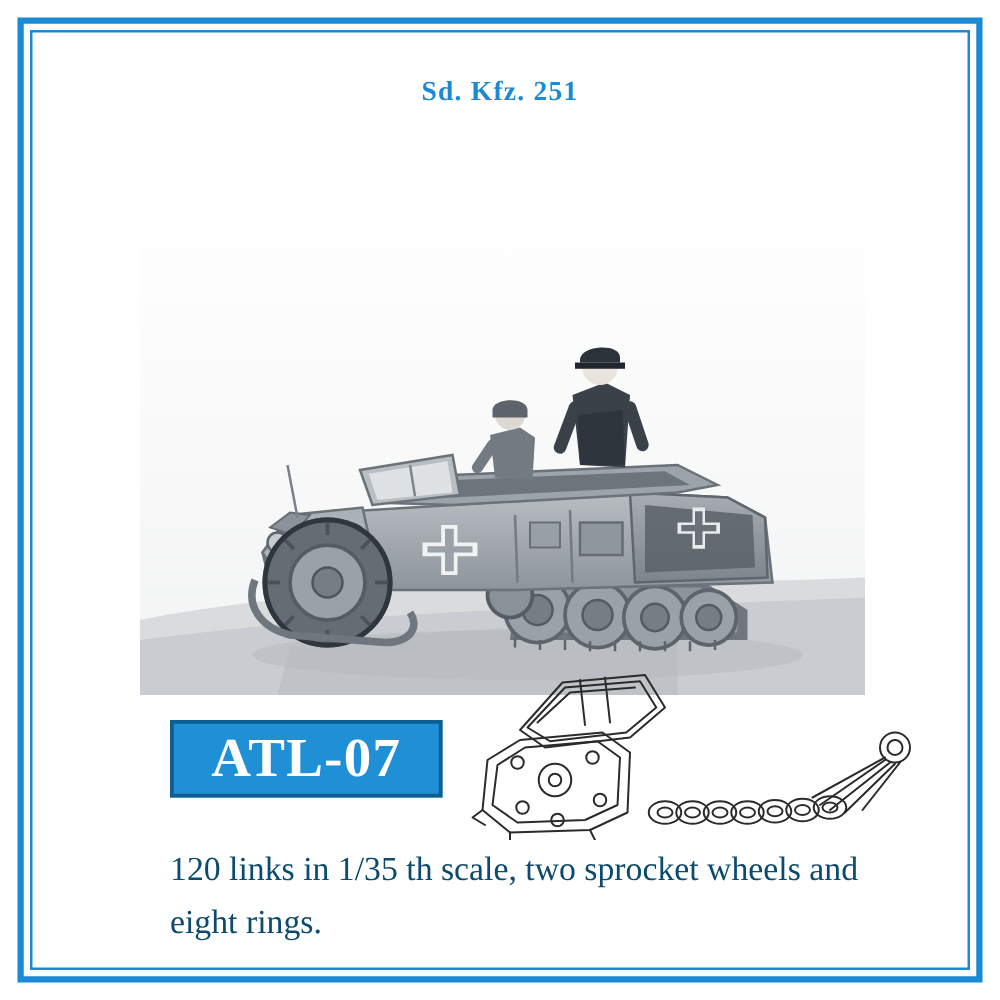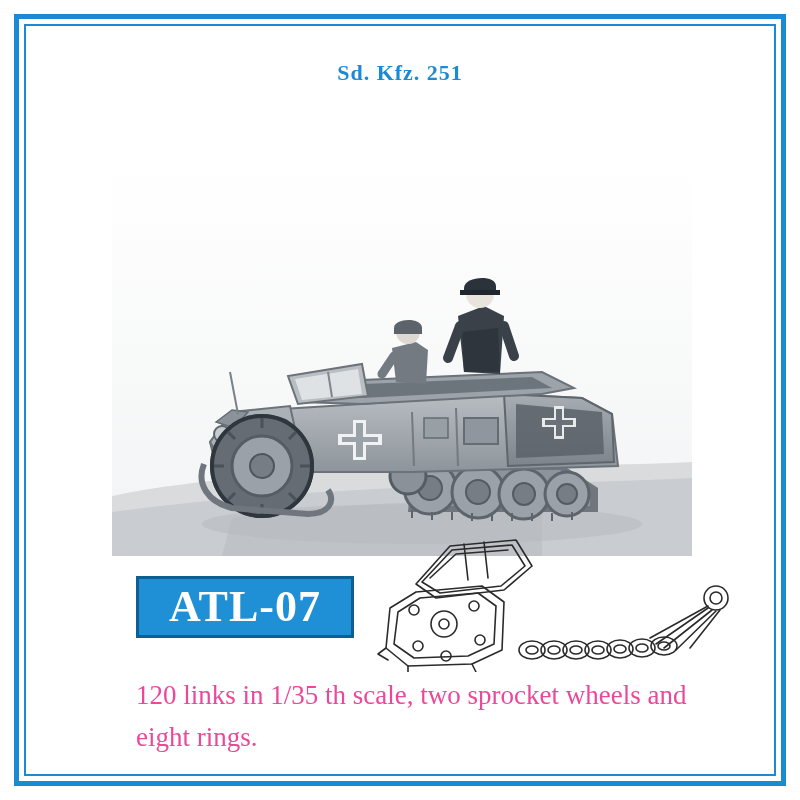--- a/index.html
+++ b/index.html
@@ -111,21 +111,21 @@
     width: 400px;
     height: 140px;
   }
 
   
   .description {
     position: absolute;
     left: 112px;
     top: 650px;
     width: 580px;
-    color: #ec4899;
+    color: #0c4a6e;
     font-family: "Liberation Serif", serif;
     font-size: 27px;
     line-height: 42px;
   }
 </style>
 </head>
 <body>
 
 <div class="page">
 

